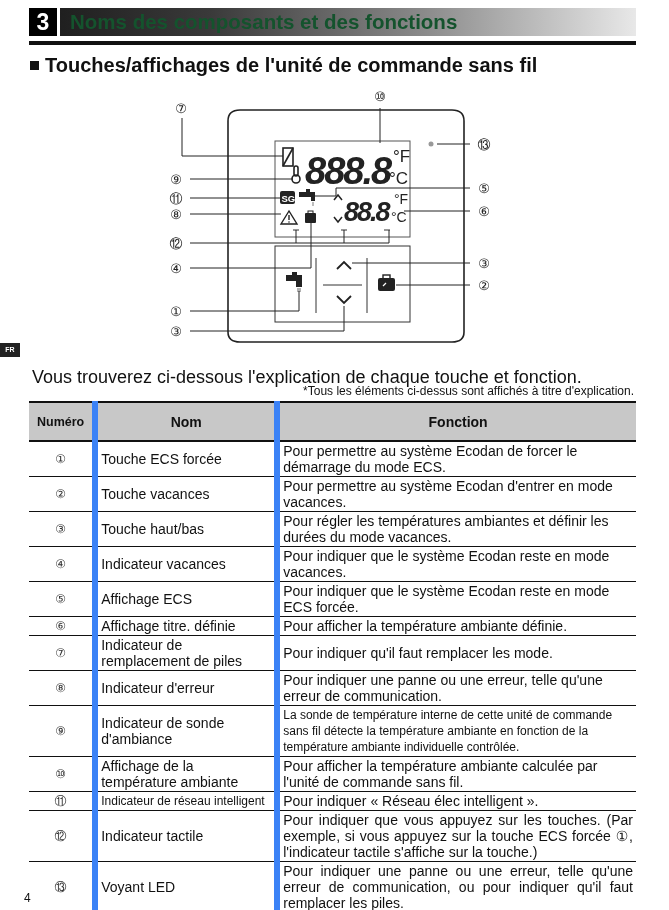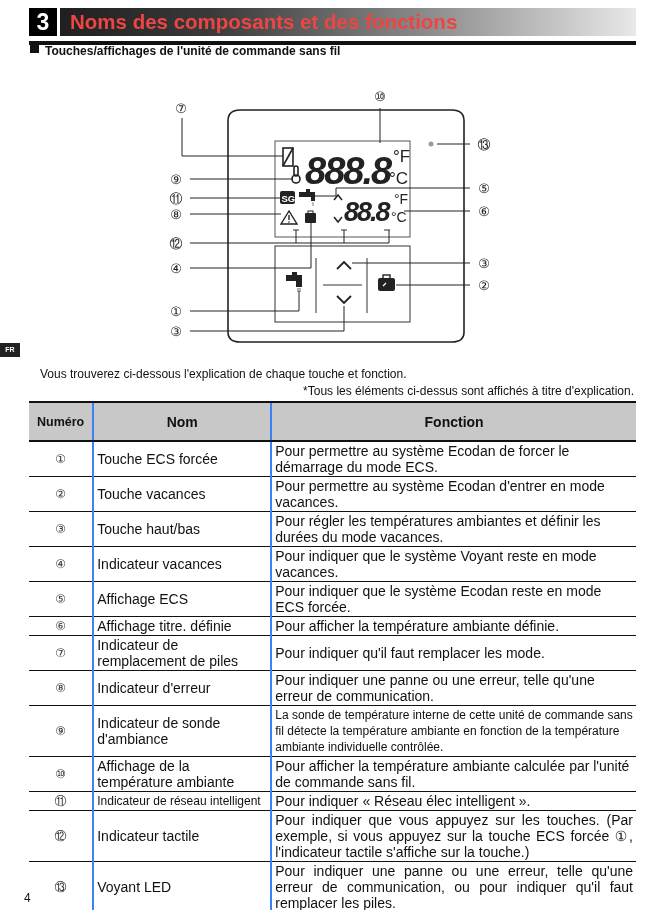--- a/index.html
+++ b/index.html
@@ -6,43 +6,43 @@
   body { width: 669px; height: 910px; position: relative; overflow: hidden;
          font-family: "Liberation Sans", sans-serif; color: #111; }
 
   
   .banner { position: absolute; left: 29px; top: 8px; width: 607px; height: 28px;
             background: linear-gradient(to right, #1a1a1a 0%, #3a3a3a 30%, #8a8a8a 65%, #e8e8e8 100%); }
   .banner-num { position: absolute; left: 29px; top: 8px; width: 28px; height: 28px; background: #000;
                 color: #fff; font-weight: bold; font-size: 23px; line-height: 28px; text-align: center; }
   .banner-sep { position: absolute; left: 57px; top: 8px; width: 3px; height: 28px; background: #fff; }
   .banner-title { position: absolute; left: 70px; top: 8px; height: 36px; line-height: 28px;
-                  color: #ef4444; font-weight: bold; font-size: 20.5px; }
+                  color: #14532d; font-weight: bold; font-size: 20.5px; }
   .banner-rule { position: absolute; left: 29px; top: 41px; width: 607px; height: 4px; background: #111; }
 
-  .section-heading { position: absolute; left: 30px; top: 44px; font-weight: bold; font-size: 12px; text-align: center; }
+  .section-heading { position: absolute; left: 30px; top: 54px; font-weight: bold; font-size: 20px; text-align: center; }
   .section-heading .sq { display: inline-block; width: 9px; height: 9px; background: #111; margin-right: 6px; vertical-align: 2px; }
 
   .diagram { position: absolute; left: 0; top: 80px; width: 669px; height: 265px; }
 
   .fr-tab { position: absolute; left: 0; top: 343px; width: 20px; height: 14px; background: #222;
             color: #fff; font-size: 7px; font-weight: bold; line-height: 14px; text-align: center; }
 
-  .intro { position: absolute; left: 40px; top: 367px; font-size: 12px; }
+  .intro { position: absolute; left: 32px; top: 367px; font-size: 18px; }
   .note { position: absolute; right: 35px; top: 384px; font-size: 12px; }
 
   table.func { position: absolute; left: 29px; top: 401px; width: 607px; border-collapse: collapse;
                font-size: 14px; }
   table.func th { background: #c8c8c8; font-weight: bold; font-size: 14px; height: 21px;
                   border-top: 2px solid #111; border-bottom: 2px solid #111; padding: 8px; }
   table.func th.c1 { font-size: 12.5px; }
   table.func td { border-bottom: 1px solid #111; padding: 1px 3px; line-height: 16px; vertical-align: middle; }
   table.func td.num { text-align: center; width: 53px; padding: 0; font-size: 12px; color: #333; }
   table.func td.name { width: 170px; }
-  table.func th + th, table.func td + td { border-left: 2px solid #3b82f6; }
+  table.func th + th, table.func td + td { border-left: 6px solid #3b82f6; }
   table.func tr:last-child td { border-bottom: 2px solid #111; }
   td.small { font-size: 12px; line-height: 14px; }
   td.justify { text-align: justify; }
 
   .page-num { position: absolute; left: 24px; top: 891px; font-size: 12px; }
 </style>
 </head>
 <body>
 
 <div class="banner"></div>
@@ -193,21 +193,21 @@
         <td class="func">Pour permettre au système Ecodan d'entrer en mode vacances.</td>
       </tr>
       <tr style="height: 33px;">
         <td class="num">③</td>
         <td class="name">Touche haut/bas</td>
         <td class="func">Pour régler les températures ambiantes et définir les durées du mode vacances.</td>
       </tr>
       <tr style="height: 33px;">
         <td class="num">④</td>
         <td class="name">Indicateur vacances</td>
-        <td class="func">Pour indiquer que le système Voyant reste en mode vacances.</td>
+        <td class="func">Pour indiquer que le système Ecodan reste en mode vacances.</td>
       </tr>
       <tr style="height: 33px;">
         <td class="num">⑤</td>
         <td class="name">Affichage ECS</td>
         <td class="func">Pour indiquer que le système Ecodan reste en mode ECS forcée.</td>
       </tr>
       <tr style="height: 17px;">
         <td class="num">⑥</td>
         <td class="name">Affichage titre. définie</td>
         <td class="func">Pour afficher la température ambiante définie.</td>

